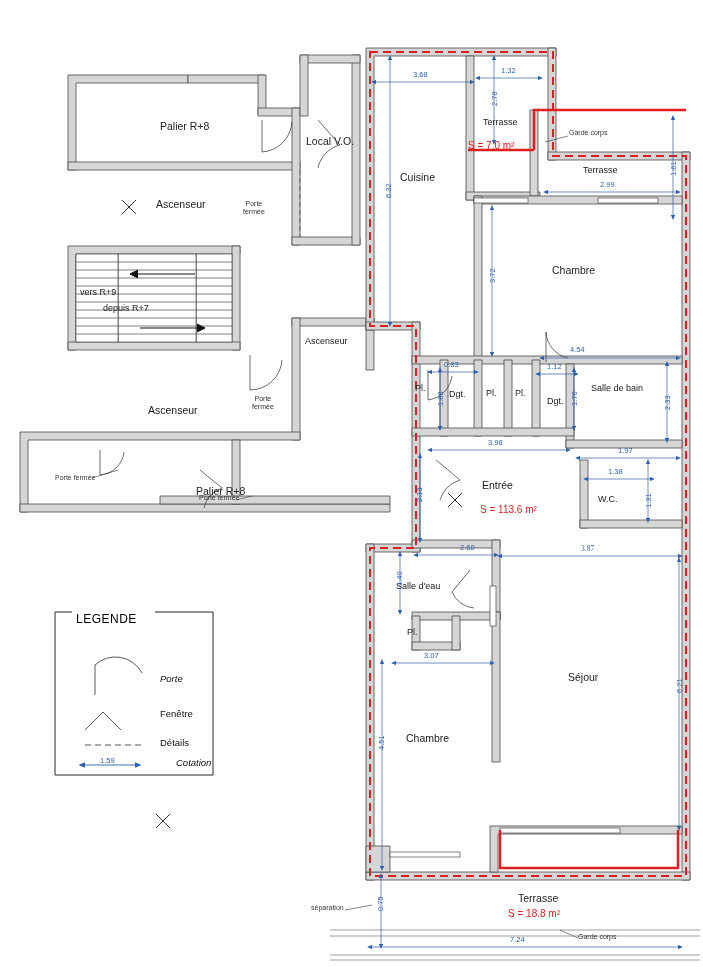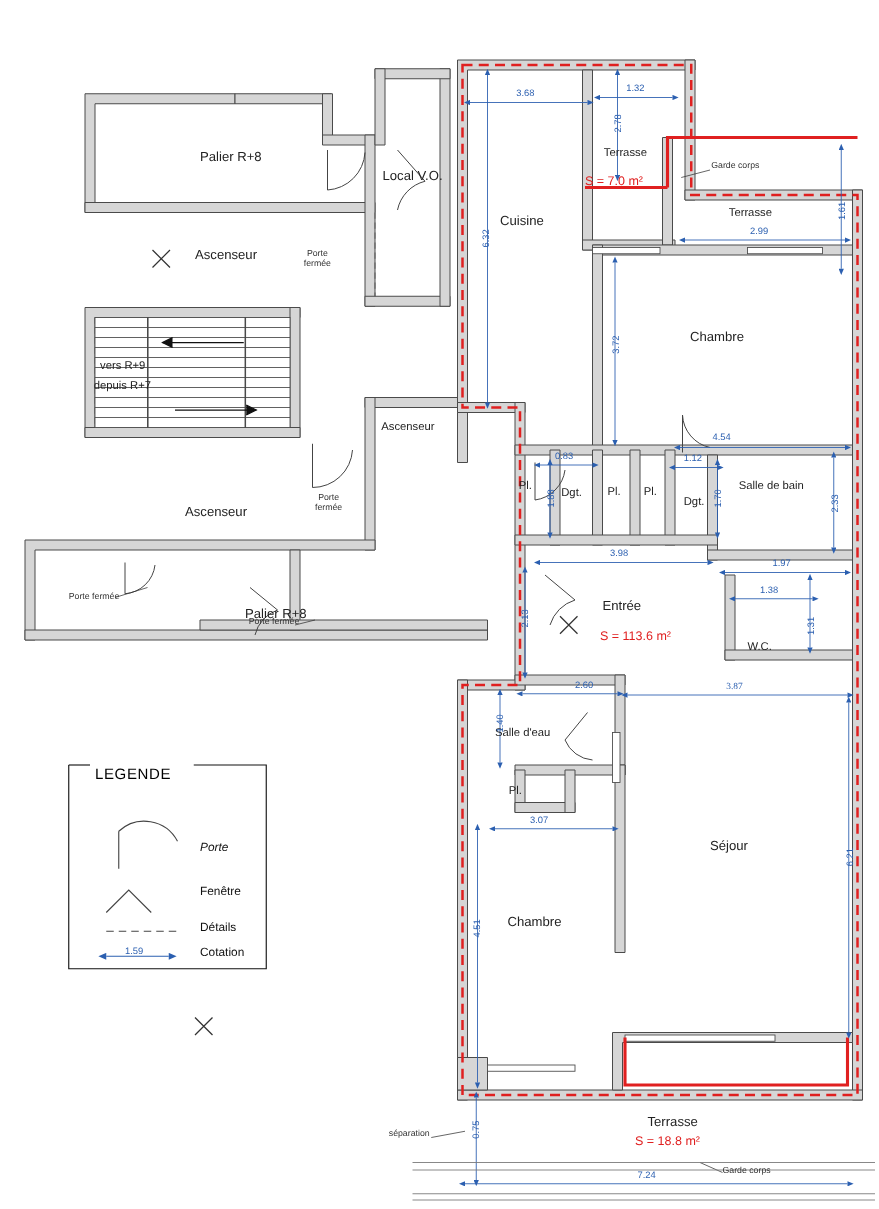--- a/index.html
+++ b/index.html
@@ -261,33 +261,33 @@
 <div class="lbl room-sm" style="left:483px;top:118px;">Terrasse</div>
 <div class="lbl room-sm" style="left:583px;top:166px;">Terrasse</div>
 <div class="lbl room" style="left:552px;top:265px;">Chambre</div>
 <div class="lbl room-sm" style="left:591px;top:384px;">Salle de bain</div>
 <div class="lbl room-sm" style="left:415px;top:384px;">Pl.</div>
 <div class="lbl room-sm" style="left:449px;top:390px;">Dgt.</div>
 <div class="lbl room-sm" style="left:486px;top:389px;">Pl.</div>
 <div class="lbl room-sm" style="left:515px;top:389px;">Pl.</div>
 <div class="lbl room-sm" style="left:547px;top:397px;">Dgt.</div>
 <div class="lbl room" style="left:482px;top:480px;">Entrée</div>
-<div class="lbl room-sm" style="left:598px;top:495px;margin-top:18px;">W.C.</div>
+<div class="lbl room-sm" style="left:598px;top:495px;">W.C.</div>
 <div class="lbl room-sm" style="left:396px;top:582px;">Salle d'eau</div>
 <div class="lbl room-sm" style="left:407px;top:628px;">Pl.</div>
 <div class="lbl room" style="left:568px;top:672px;">Séjour</div>
 <div class="lbl room" style="left:406px;top:733px;">Chambre</div>
 <div class="lbl room" style="left:518px;top:893px;">Terrasse</div>
 
 <div class="lbl area" style="left:468px;top:140px;">S = 7.0 m²</div>
 <div class="lbl area" style="left:480px;top:504px;">S = 113.6 m²</div>
 <div class="lbl area" style="left:508px;top:908px;">S = 18.8 m²</div>
 
 <div class="lbl room-sm" style="left:80px;top:288px;">vers R+9</div>
-<div class="lbl room-sm" style="left:75px;top:304px;">depuis R+7</div>
+<div class="lbl room-sm" style="left:75px;top:304px;padding-left:28px;">depuis R+7</div>
 <div class="lbl tiny ctr" style="left:243px;top:200px;white-space:pre;">Porte
 fermée</div>
 <div class="lbl tiny ctr" style="left:252px;top:395px;white-space:pre;">Porte
 fermée</div>
 <div class="lbl tiny" style="left:55px;top:474px;">Porte fermée</div>
 <div class="lbl tiny" style="left:199px;top:494px;">Porte fermée</div>
 <div class="lbl tiny" style="left:569px;top:129px;">Garde corps</div>
 <div class="lbl tiny" style="left:578px;top:933px;">Garde corps</div>
 <div class="lbl tiny" style="left:311px;top:904px;">séparation</div>
 
@@ -316,14 +316,14 @@
 <div class="lbl dim-v" style="left:416px;top:502px;transform:rotate(-90deg);">2.13</div>
 <div class="lbl dim-v" style="left:396px;top:586px;transform:rotate(-90deg);">1.40</div>
 <div class="lbl dim-v" style="left:676px;top:693px;transform:rotate(-90deg);">6.21</div>
 <div class="lbl dim-v" style="left:378px;top:750px;transform:rotate(-90deg);">4.51</div>
 <div class="lbl dim-v" style="left:377px;top:911px;transform:rotate(-90deg);">0.75</div>
 
 <div class="lbl legend-title" style="left:76px;top:613px;">LEGENDE</div>
 <div class="lbl legend-item" style="left:160px;top:674px;font-style:italic;">Porte</div>
 <div class="lbl legend-item" style="left:160px;top:709px;">Fenêtre</div>
 <div class="lbl legend-item" style="left:160px;top:738px;">Détails</div>
-<div class="lbl legend-item" style="left:160px;top:758px;">Cotation</div>
+<div class="lbl legend-item" style="left:176px;top:758px;font-style:italic;">Cotation</div>
 <div class="lbl dim" style="left:100px;top:757px;">1.59</div>
 
 </body></html>

